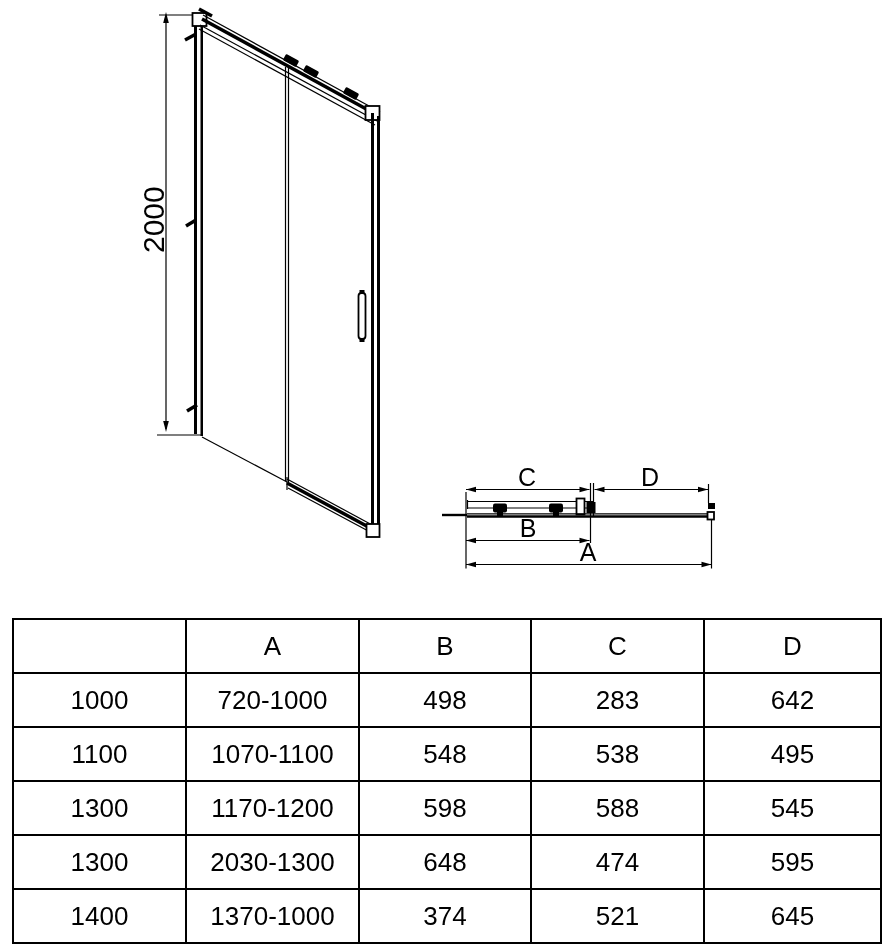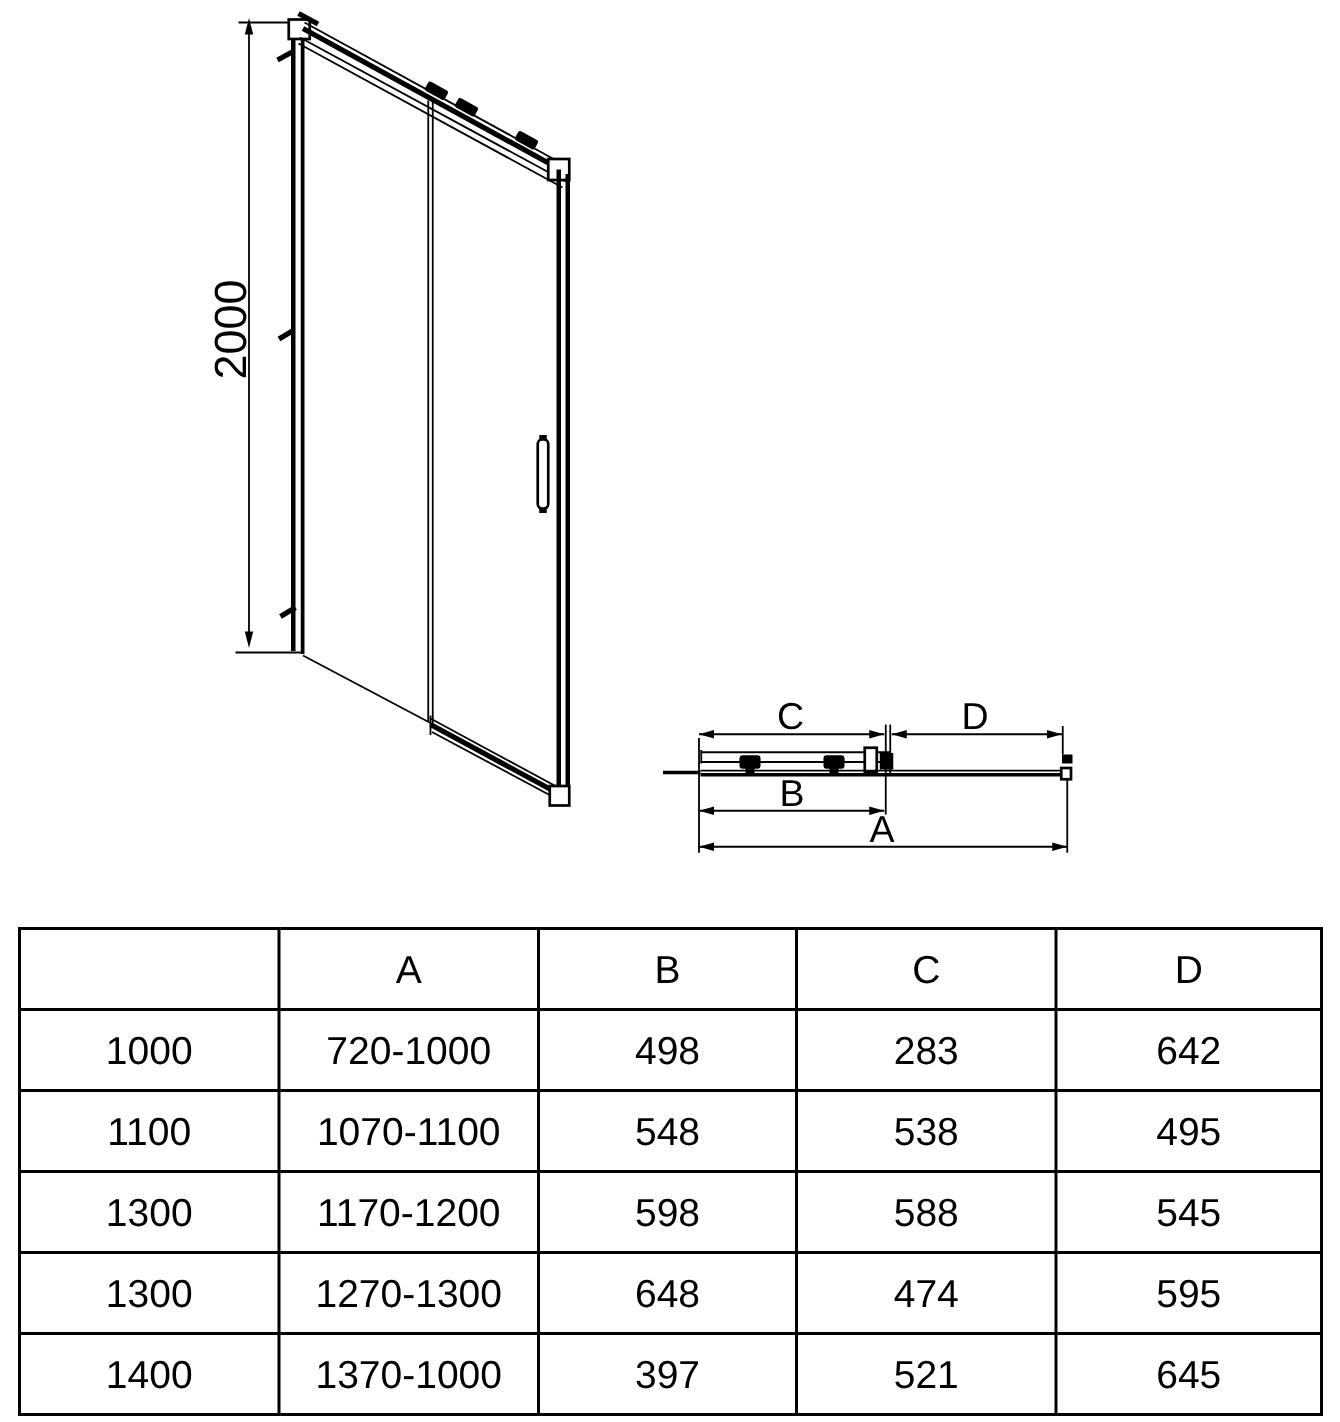--- a/index.html
+++ b/index.html
@@ -181,26 +181,26 @@
     </tr>
     <tr>
       <td>1300</td>
       <td>1170-1200</td>
       <td>598</td>
       <td>588</td>
       <td>545</td>
     </tr>
     <tr>
       <td>1300</td>
-      <td>1270-1300</td>
+      <td>2030-1300</td>
       <td>648</td>
       <td>474</td>
       <td>595</td>
     </tr>
     <tr>
       <td>1400</td>
       <td>1370-1000</td>
-      <td>397</td>
+      <td>374</td>
       <td>521</td>
       <td>645</td>
     </tr>
   </tbody>
 </table>
 
 </body></html>

